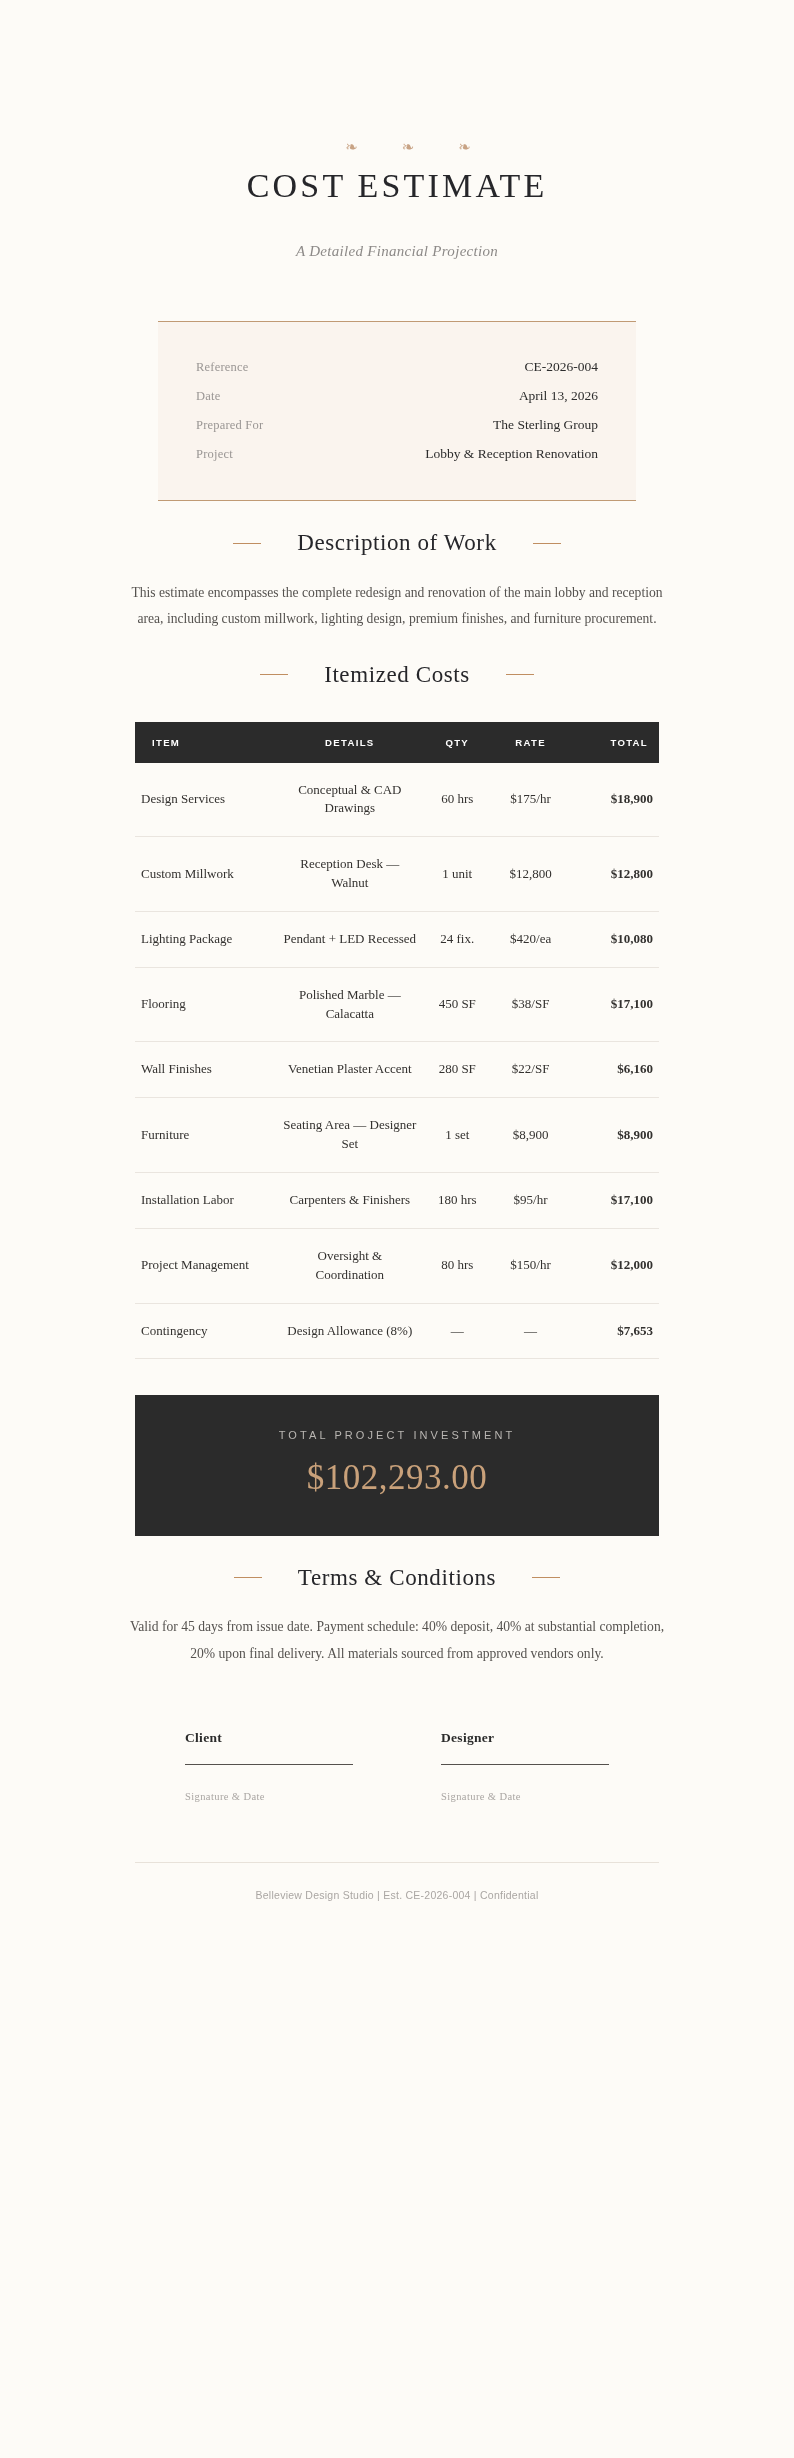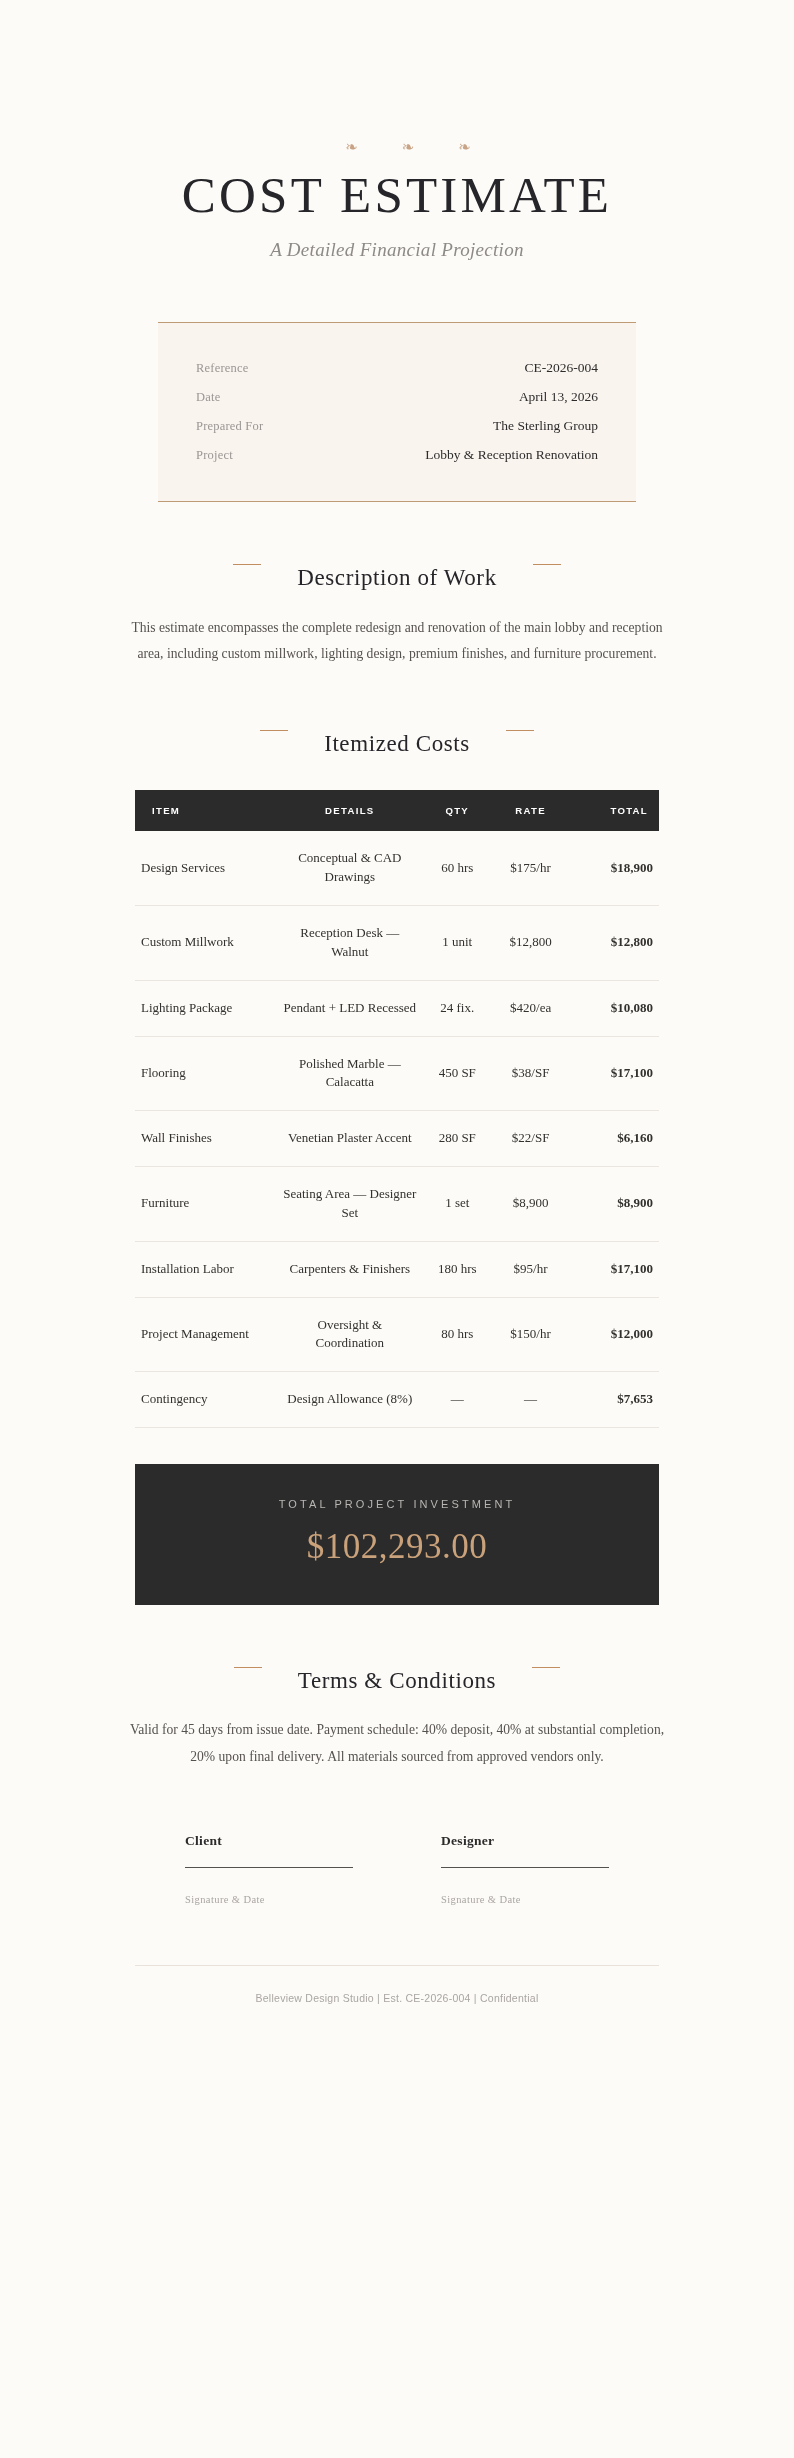--- a/index.html
+++ b/index.html
@@ -32,34 +32,34 @@
     letter-spacing: 22px;
     text-indent: 22px;
     line-height: 1;
     height: 26px;
   }
   .ornaments span { display: inline-block; }
 
   .doc-title {
     text-align: center;
     font-family: "Liberation Serif", "DejaVu Serif", serif;
-    font-size: 51px;
+    font-size: 34px;
     font-weight: 400;
     letter-spacing: 3.2px;
     color: #26262a;
     margin-top: 27px;
     line-height: 1.1;
   }
 
   .doc-subtitle {
     text-align: center;
     font-style: italic;
-    font-size: 19px;
+    font-size: 15px;
     color: #8d8a88;
-    margin-top: 16px;
+    margin-top: 39px;
     letter-spacing: 0.3px;
   }
 
   
   .meta-box {
     margin: 61px 158px 0 158px;
     background: #faf4ee;
     border-top: 1.5px solid #c09a74;
     border-bottom: 1.5px solid #c09a74;
     padding: 30px 38px 32px 38px;
@@ -77,24 +77,24 @@
   }
   .meta-value {
     font-size: 13.5px;
     color: #2c2c2c;
     text-align: right;
   }
 
   
   .section-head {
     display: flex;
-    align-items: flex-start;
+    align-items: center;
     justify-content: center;
     gap: 36px;
-    margin-top: 62px;
+    margin-top: 28px;
   }
   .section-head .rule {
     width: 28px;
     height: 1px;
     background: #c08e61;
     display: block;
   }
   .section-head h2 {
     font-size: 23px;
     font-weight: 400;

